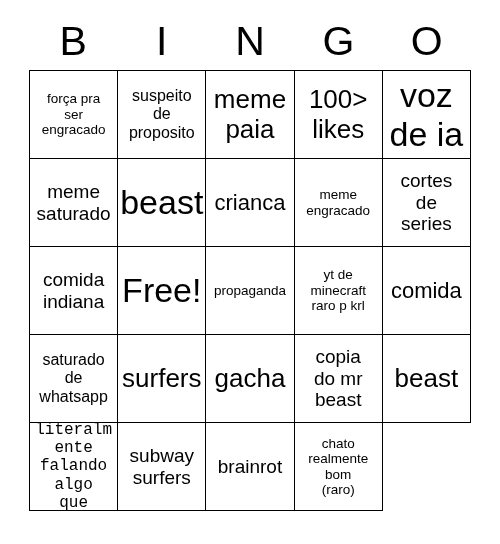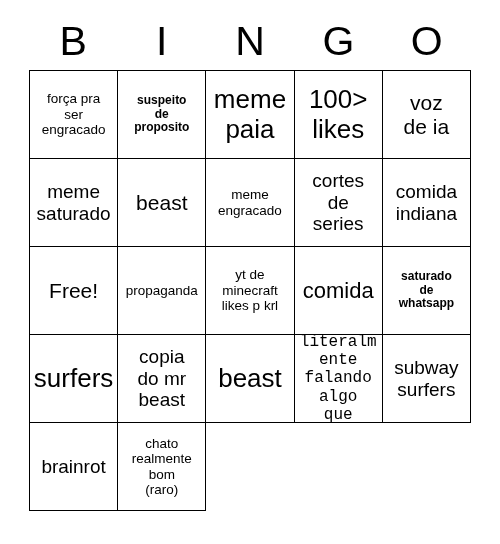--- a/index.html
+++ b/index.html
@@ -63,25 +63,25 @@
   }
   .cell-text {
     display: block;
     width: 100%;
     line-height: 1.14;
     white-space: pre-line;
     word-break: break-word;
   }
 
   
-  .fs-xxl .cell-text { font-size: 21px; }
+  .fs-xxl .cell-text { font-size: 34px; }
   .fs-xl  .cell-text { font-size: 26px; }
   .fs-lg  .cell-text { font-size: 22px; }
   .fs-md  .cell-text { font-size: 19px; }
-  .fs-sm  .cell-text { font-size: 12px; font-weight: bold; }
+  .fs-sm  .cell-text { font-size: 16px; }
   .fs-xs  .cell-text { font-size: 13.5px; }
   .fs-xxs .cell-text { font-size: 16px; font-family: Liberation Mono, monospace; }
 </style>
 </head>
 <body>
 
 <div id="bingo-card">
 
   <div id="bingo-header">
     <div class="header-letter">B</div>
@@ -116,20 +116,23 @@
 de ia</span>
       </div>
 
     <div class="bingo-cell fs-md">
         <span class="cell-text">meme
 saturado</span>
       </div>
     <div class="bingo-cell fs-xxl">
         <span class="cell-text">beast</span>
       </div>
+    <div class="bingo-cell fs-lg">
+        <span class="cell-text">crianca</span>
+      </div>
     <div class="bingo-cell fs-xs">
         <span class="cell-text">meme
 engracado</span>
       </div>
 
     <div class="bingo-cell fs-md">
         <span class="cell-text">cortes
 de
 series</span>
       </div>
@@ -139,33 +142,36 @@
       </div>
     <div class="bingo-cell fs-xxl">
         <span class="cell-text">Free!</span>
       </div>
     <div class="bingo-cell fs-xs">
         <span class="cell-text">propaganda</span>
       </div>
     <div class="bingo-cell fs-xs">
         <span class="cell-text">yt de
 minecraft
-likes p krl</span>
+raro p krl</span>
       </div>
 
     <div class="bingo-cell fs-lg">
         <span class="cell-text">comida</span>
       </div>
     <div class="bingo-cell fs-sm">
         <span class="cell-text">saturado
 de
 whatsapp</span>
       </div>
     <div class="bingo-cell fs-xl">
         <span class="cell-text">surfers</span>
+      </div>
+    <div class="bingo-cell fs-xl">
+        <span class="cell-text">gacha</span>
       </div>
     <div class="bingo-cell fs-md">
         <span class="cell-text">copia
 do mr
 beast</span>
       </div>
 
     <div class="bingo-cell fs-xl">
         <span class="cell-text">beast</span>
       </div>

